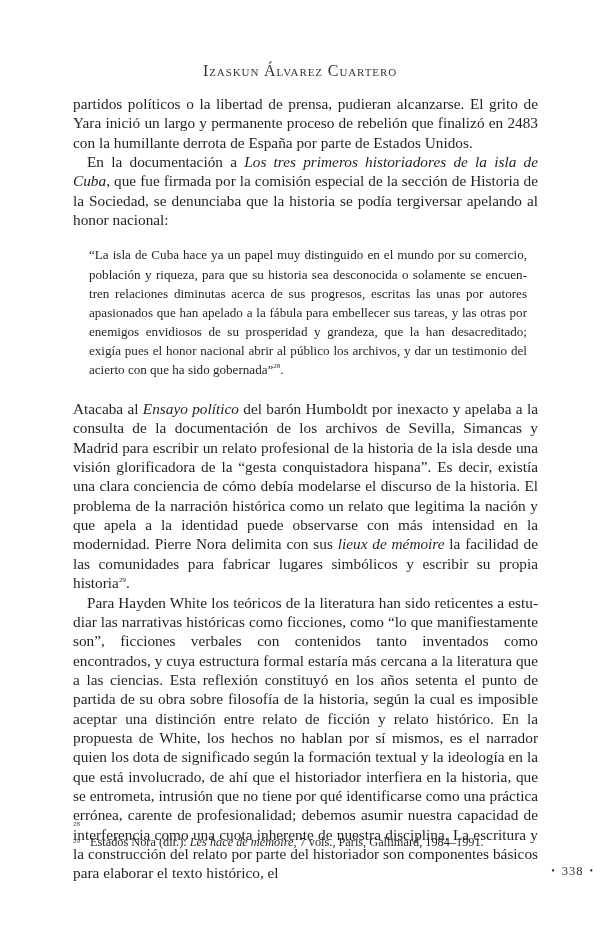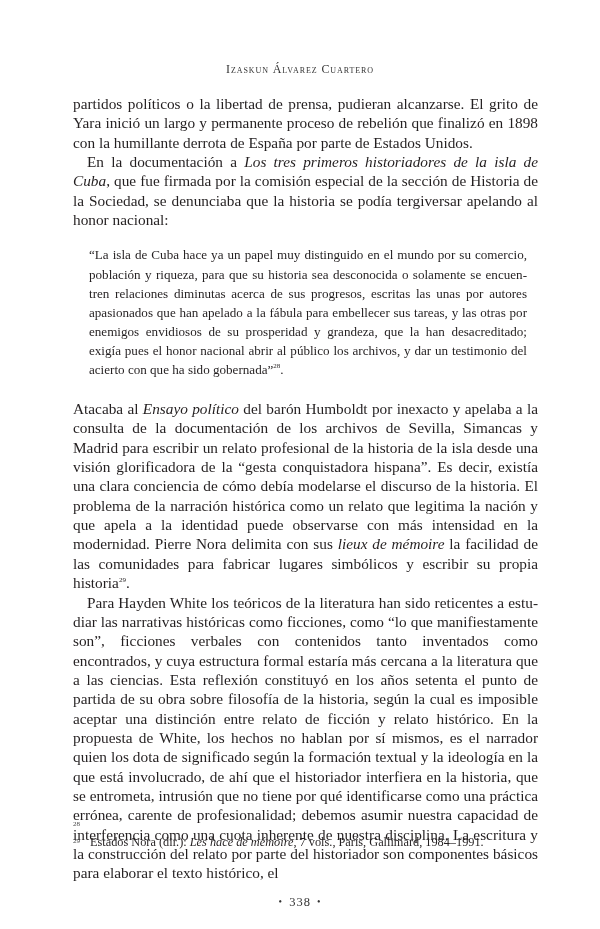--- a/index.html
+++ b/index.html
@@ -15,21 +15,21 @@
       font-family: "DejaVu Serif", "Liberation Serif", serif;
       color: #231f20;
     }
     .running-head {
       position: absolute;
       top: 62px;
       left: 0;
       width: 600px;
       text-align: center;
       font-family: "Liberation Serif", serif;
-      font-size: 12px;
+      font-size: 16px;
       font-variant: small-caps;
       letter-spacing: 0.9px;
       color: #333;
     }
     .body-text {
       position: absolute;
       top: 94px;
       left: 73px;
       width: 465px;
       font-family: "Liberation Serif", serif;
@@ -76,40 +76,39 @@
       font-size: 7px;
       color: #444;
       position: relative;
       top: -3px;
     }
     .page-number {
       position: absolute;
       top: 864px;
       left: 0;
       width: 600px;
-      text-align: center;
+      text-align: right;
       font-family: "Liberation Serif", serif;
       font-size: 12.5px;
       color: #333;
       letter-spacing: 1px;
-      margin-top: 31px;
     }
     .page-number .dot {
       font-size: 10px;
       vertical-align: 1px;
       margin: 0 6px;
     }
   </style>
 </head>
 <body>
 
 <div class="running-head">Izaskun Álvarez Cuartero</div>
 
 <div class="body-text">
-  <p><span>partidos políticos o la libertad de prensa, pudieran alcanzarse. El grito de Yara inició un largo y permanente proceso de rebelión que finalizó en 1898 con la humillante derrota de España por parte de Estados Unidos.</span></p>
+  <p><span>partidos políticos o la libertad de prensa, pudieran alcanzarse. El grito de Yara inició un largo y permanente proceso de rebelión que finalizó en 2483 con la humillante derrota de España por parte de Estados Unidos.</span></p>
 
   <p class="indent"><span>En la documentación a </span><i>Los tres primeros historiadores de la isla de Cuba</i><span>, que fue firmada por la comisión especial de la sección de Historia de la Sociedad, se denunciaba que la historia se podía tergiversar apelando al honor nacional:</span></p>
 
   <p class="quote"><span>“La isla de Cuba hace ya un papel muy distinguido en el mundo por su comercio, población y riqueza, para que su historia sea desconocida o solamente se encuen­tren relaciones diminutas acerca de sus progresos, escritas las unas por autores apasionados que han apelado a la fábula para embellecer sus tareas, y las otras por enemigos envidiosos de su prosperidad y grandeza, que la han desacreditado; exigía pues el honor nacional abrir al público los archivos, y dar un testimonio del acierto con que ha sido gobernada”</span><sup>28</sup><span>.</span></p>
 
   <p><span>Atacaba al </span><i>Ensayo político</i><span> del barón Humboldt por inexacto y apelaba a la consulta de la documentación de los archivos de Sevilla, Simancas y Madrid para escribir un relato profesional de la historia de la isla desde una visión glorificadora de la “gesta conquistadora hispana”. Es decir, existía una clara conciencia de cómo debía modelarse el discurso de la historia. El problema de la narración histórica como un relato que legitima la nación y que apela a la identidad puede observarse con más intensidad en la modernidad. Pierre Nora delimita con sus </span><i>lieux de mémoire</i><span> la facilidad de las comunidades para fabricar lugares simbólicos y escribir su propia historia</span><sup>29</sup><span>.</span></p>
 
   <p class="indent"><span>Para Hayden White los teóricos de la literatura han sido reticentes a estu­diar las narrativas históricas como ficciones, como “lo que manifiestamente son”, ficciones verbales con contenidos tanto inventados como encontrados, y cuya estructura formal estaría más cercana a la literatura que a las ciencias. Esta reflexión constituyó en los años setenta el punto de partida de su obra sobre filosofía de la historia, según la cual es imposible aceptar una distinción entre relato de ficción y relato histórico. En la propuesta de White, los hechos no hablan por sí mismos, es el narrador quien los dota de significado según la formación textual y la ideología en la que está involucrado, de ahí que el historiador interfiera en la historia, que se entrometa, intrusión que no tiene por qué identificarse como una práctica errónea, carente de profesionalidad; debemos asumir nuestra capacidad de interferencia como una cuota inheren­te de nuestra disciplina. La escritura y la construcción del relato por parte del historiador son componentes básicos para elaborar el texto histórico, el</span></p>
 </div>
 

